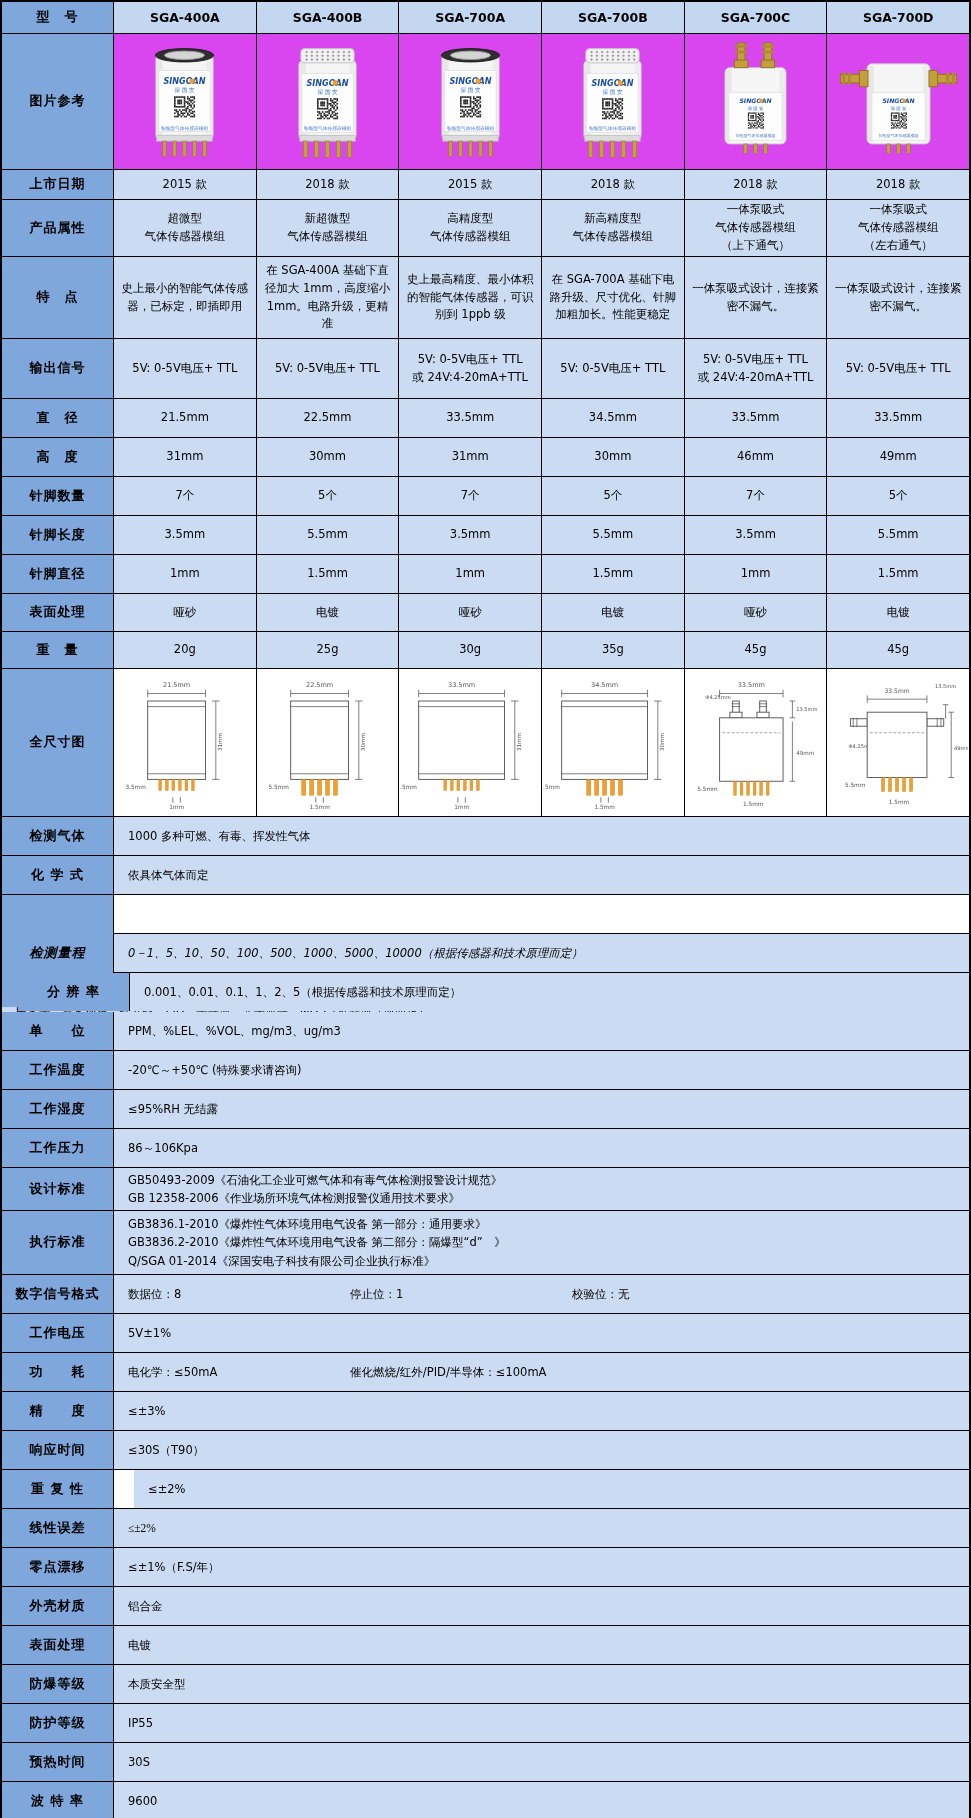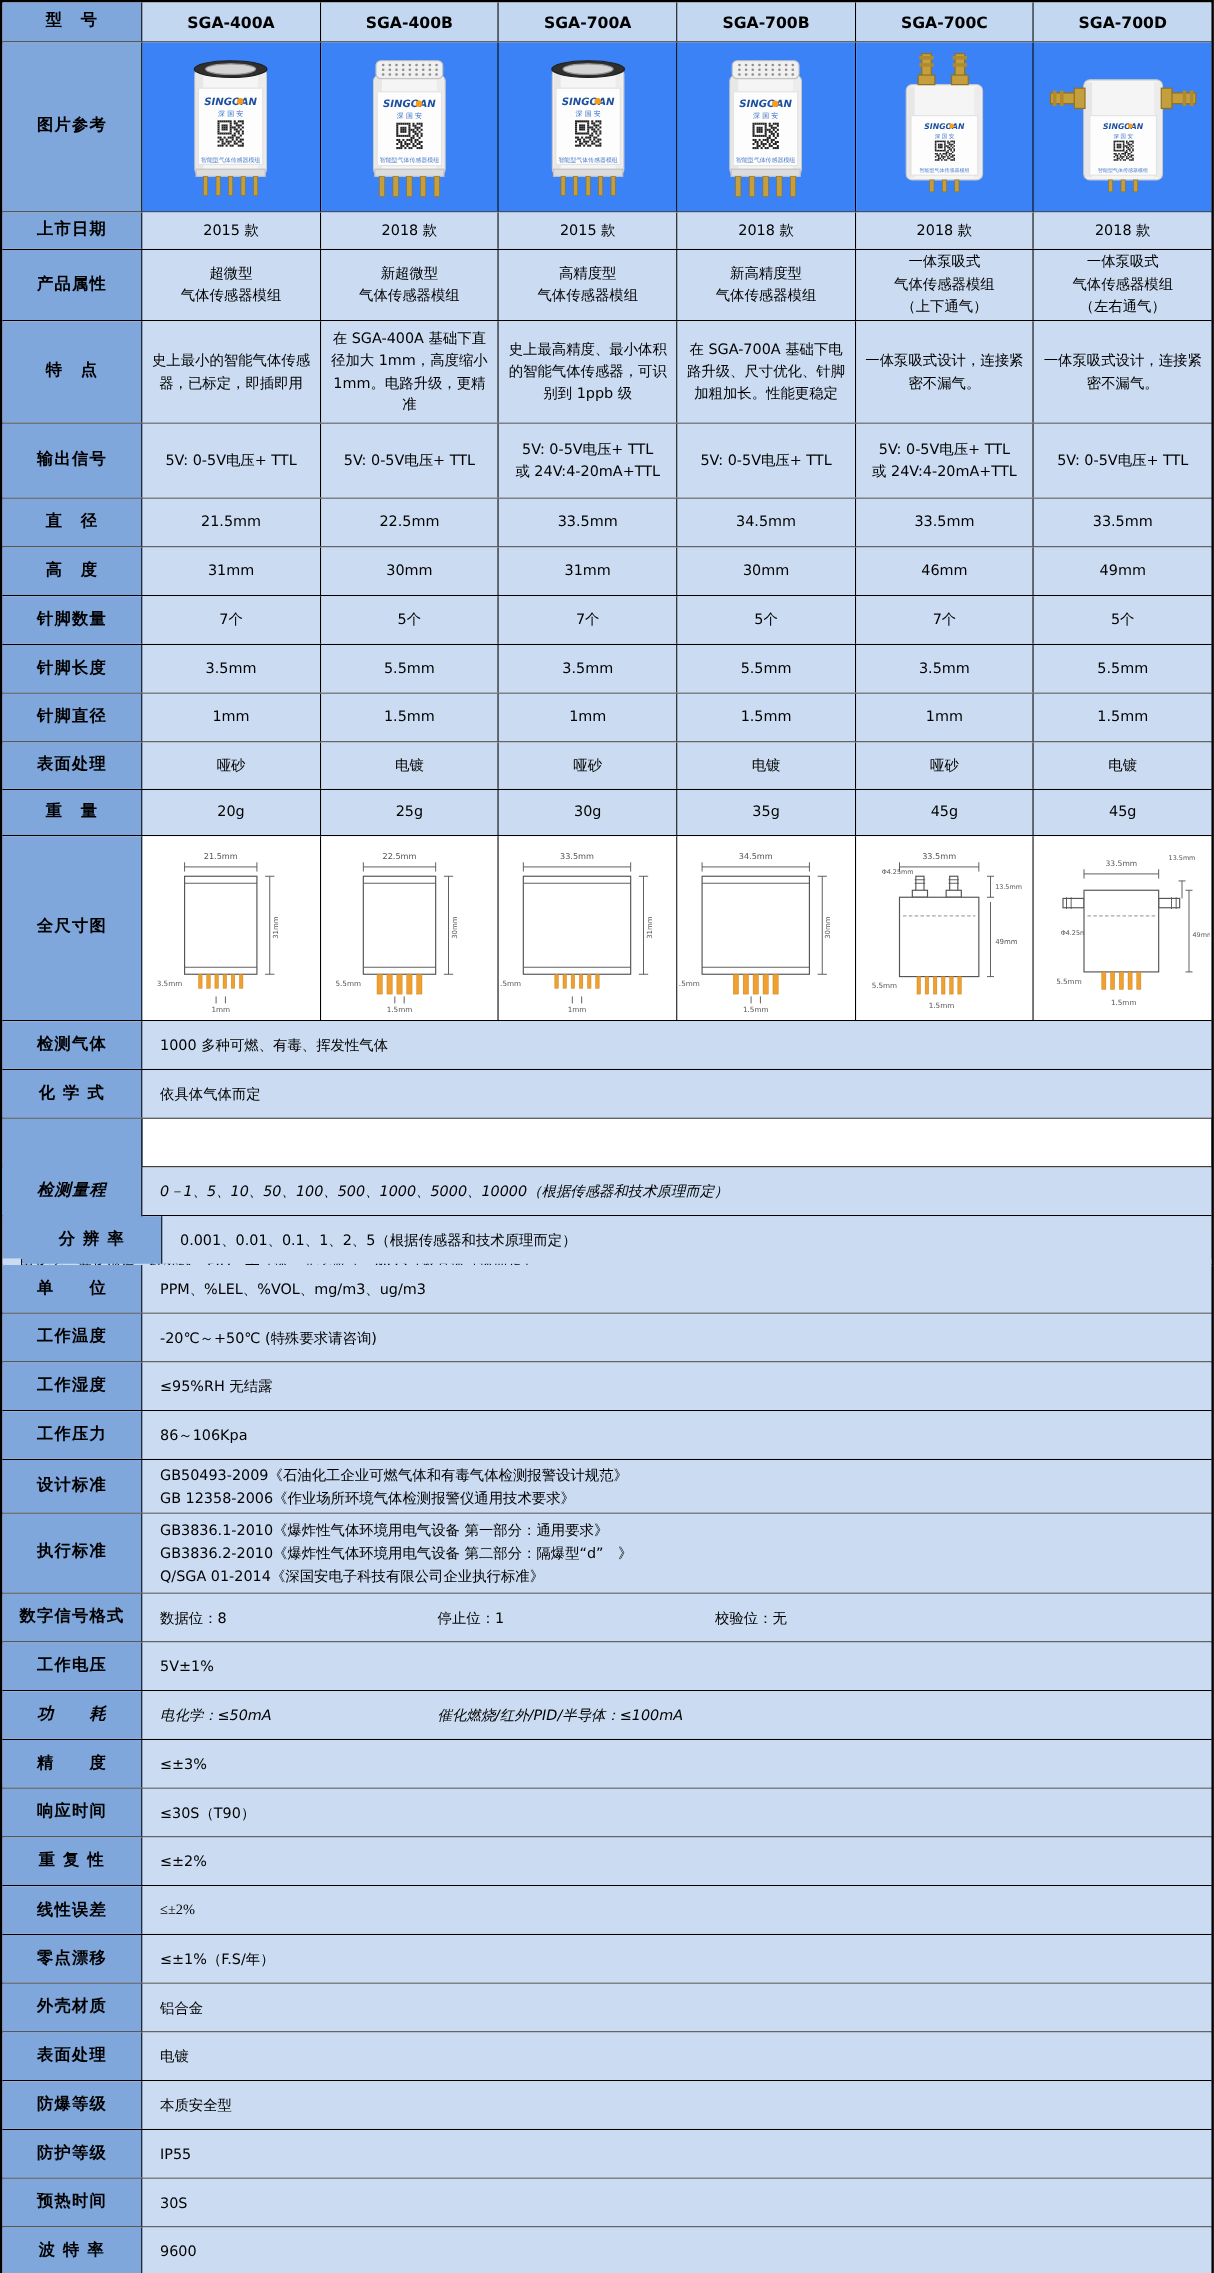--- a/index.html
+++ b/index.html
@@ -7,21 +7,21 @@
   #spec-table{width:971px;border:2px solid #000;box-sizing:border-box;background:#000;}
   .row{display:flex;border-bottom:1px solid #000;box-sizing:border-box;background:#fff;}
   .row:last-child{border-bottom:none;}
   .cell{box-sizing:border-box;border-right:1px solid #000;display:flex;flex-direction:column;
         align-items:center;justify-content:center;text-align:center;overflow:hidden;}
   .cell:last-child{border-right:none;}
   .label-cell{width:112px;flex:0 0 112px;background:#7FA7DC;font-weight:bold;font-size:13px;
               letter-spacing:1px;line-height:1.3;white-space:pre-line;}
   .model-cell{flex:1;background:#C3D8F0;font-weight:bold;font-size:12.5px;}
   .value-cell{flex:1;background:#CBDCF2;font-size:11.5px;line-height:1.55;white-space:pre-line;padding:2px 5px;}
-  .photo-cell{flex:1;background:#3b82f6;padding:2px 0;}
+  .photo-cell{flex:1;background:#d946ef;padding:2px 0;}
   .diagram-cell{flex:1;background:#fff;}
   .wide-cell{flex:1;background:#CBDCF2;align-items:flex-start;justify-content:center;text-align:left;
              padding:3px 14px;font-size:11.5px;line-height:1.6;white-space:pre-line;}
   .wide-cell .line{display:block;}
   .segments{display:flex;width:100%;}
   .segment{min-width:212px;text-align:left;padding-right:10px;}
   svg{display:block;}
 </style>
 </head>
 <body>
@@ -1171,33 +1171,33 @@
       <div class="cell wide-cell"><div class="line">GB3836.1-2010《爆炸性气体环境用电气设备 第一部分：通用要求》</div><div class="line">GB3836.2-2010《爆炸性气体环境用电气设备 第二部分：隔爆型“d”　》</div><div class="line">Q/SGA 01-2014《深国安电子科技有限公司企业执行标准》</div></div>
     </div>
     <div class="row" style="height: 39px;">
       <div class="cell label-cell">数字信号格式</div>
       <div class="cell wide-cell"><div class="segments"><div class="segment">数据位：8</div><div class="segment">停止位：1</div><div class="segment">校验位：无</div></div></div>
     </div>
     <div class="row" style="height: 39px;">
       <div class="cell label-cell">工作电压</div>
       <div class="cell wide-cell">5V±1%</div>
     </div>
-    <div class="row" style="height: 39px; font-style: italic;">
+    <div class="row" style="height: 39px;">
       <div class="cell label-cell">功　　耗</div>
       <div class="cell wide-cell"><div class="segments"><div class="segment">电化学：≤50mA</div><div class="segment">催化燃烧/红外/PID/半导体：≤100mA</div></div></div>
     </div>
     <div class="row" style="height: 39px;">
       <div class="cell label-cell">精　　度</div>
       <div class="cell wide-cell">≤±3%</div>
     </div>
     <div class="row" style="height: 39px;">
       <div class="cell label-cell">响应时间</div>
       <div class="cell wide-cell">≤30S（T90）</div>
     </div>
-    <div class="row" style="height: 39px;">
+    <div class="row" style="height: 39px; gap: 20px;">
       <div class="cell label-cell">重 复 性</div>
       <div class="cell wide-cell">≤±2%</div>
     </div>
     <div class="row" style="height: 39px; font-family: Liberation Serif, serif;">
       <div class="cell label-cell">线性误差</div>
       <div class="cell wide-cell">≤±2%</div>
     </div>
     <div class="row" style="height: 39px;">
       <div class="cell label-cell">零点漂移</div>
       <div class="cell wide-cell">≤±1%（F.S/年）</div>

